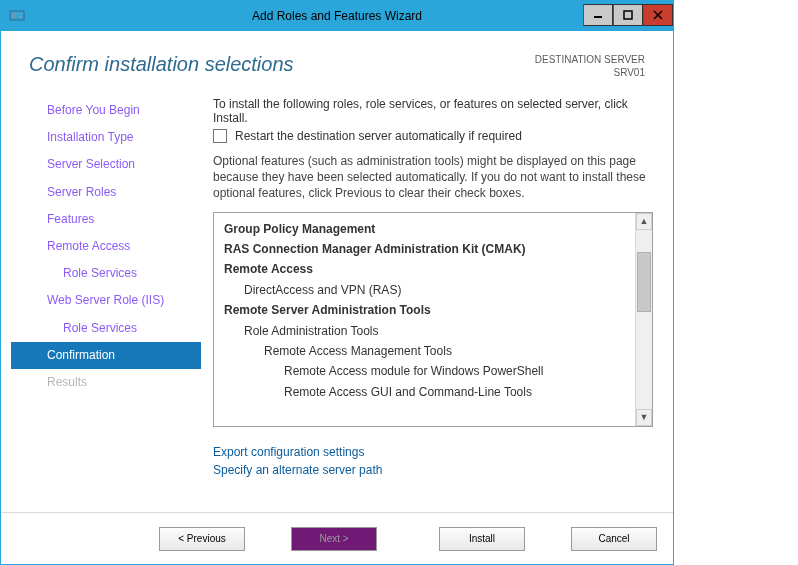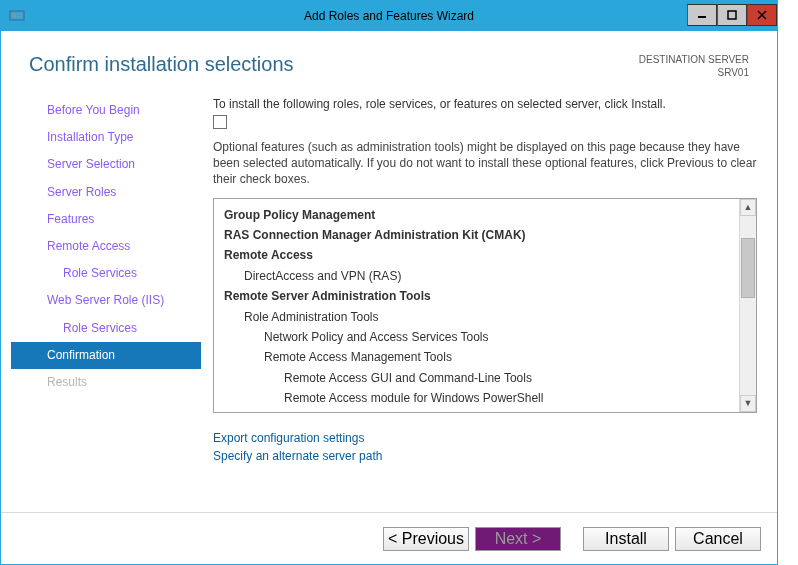--- a/index.html
+++ b/index.html
@@ -1,28 +1,28 @@
 <!DOCTYPE html>
 <html><head>
 <meta charset="utf-8">
 <style>
   * { box-sizing: border-box; margin: 0; padding: 0; }
   body { font-family: "Segoe UI", Tahoma, sans-serif; background: #fff; width: 798px; height: 565px; overflow: hidden; }
-  .window { width: 778px; height: 565px; border: 1px solid #2aa6da; display: flex; flex-direction: column; }
+  .window { width: 674px; height: 565px; border: 1px solid #2aa6da; display: flex; flex-direction: column; }
   .titlebar { height: 30px; background: #2aa6da; display: flex; align-items: center; position: relative; }
   .titlebar-icon { width: 20px; height: 20px; margin-left: 6px; display:flex; align-items:center; justify-content:center; }
   .titlebar-title { position:absolute; left:0; right:0; text-align:center; font-size: 12px; color: #000; pointer-events:none; }
   .titlebar-buttons { margin-left: auto; display: flex; height: 22px; }
   .tbtn { width: 30px; height: 22px; border: 1px solid #333; border-left:1px solid #555; display:flex; align-items:center; justify-content:center; font-size:12px; background:#c9c9c9; margin-top:-1px; }
   .tbtn.min { background:#c9c9c9; }
   .tbtn.max { background:#c9c9c9; }
   .tbtn.close { background:#c83d2e; color:#000; }
   .client { flex:1; background:#fff; display:flex; flex-direction:column; padding: 0; }
   .header { display:flex; justify-content:space-between; padding: 22px 28px 8px 28px; }
-  .page-title { font-size: 20px; font-weight: 300; color: #2f6b8f; }
+  .page-title { font-size: 20px; font-weight: 300; color: #2f6b8f; font-style: italic; }
   .dest { text-align:right; font-size: 10px; color:#5a5a5a; line-height:1.3; }
   .body { flex:1; display:flex; padding: 4px 10px 0 10px; }
   .nav { width: 190px; padding-top: 6px; font-size: 12px; }
   .nav-item { padding: 4px 10px 4px 36px; color:#8b5cf6; cursor:pointer; line-height:1.6; }
   .nav-item.sub { padding-left: 52px; }
   .nav-item.selected { background:#1778b9; color:#fff; }
   .nav-item.disabled { color:#b6b6b6; }
   .main { flex:1; padding: 6px 10px 0 12px; font-size: 12px; color:#333; display:flex; flex-direction:column; }
   .intro { margin-bottom: 4px; }
   .chk-row { display:flex; align-items:center; gap:8px; margin-bottom:10px; }
@@ -34,21 +34,21 @@
   .li1 { padding-left: 20px; }
   .li2 { padding-left: 40px; }
   .li3 { padding-left: 60px; }
   .vscroll { width:17px; background:#efefef; border-left:1px solid #d8d8d8; display:flex; flex-direction:column; }
   .vbtn { height:17px; background:#efefef; display:flex; align-items:center; justify-content:center; font-size:9px; color:#555; border:1px solid #cdcdcd; }
   .vtrack { flex:1; position:relative; }
   .vthumb { position:absolute; left:1px; right:1px; top:22px; height:60px; background:#c8c8c8; border:1px solid #b0b0b0; }
   .links { margin-top:16px; line-height:1.5; }
   .link { color:#0a5b9c; cursor:pointer; display:block; }
   .footer { height:52px; border-top:1px solid #d9d9d9; display:flex; align-items:center; justify-content:flex-end; gap:6px; padding-right:16px; background:#fff; }
-  .btn { width:86px; height:24px; font-size:16px; border:1px solid #9a9a9a; background:linear-gradient(#fcfcfc,#e8e8e8); cursor:pointer; }
+  .btn { width:86px; height:24px; font-size:10px; border:1px solid #9a9a9a; background:linear-gradient(#fcfcfc,#e8e8e8); cursor:pointer;margin-left:40px; }
   .btn:disabled { color:#9a9a9a; background:#701a75; cursor:default; }
   .spacer { width:10px; }
 </style>
 </head>
 <body>
 
 <div class="window">
   <div class="titlebar">
     <span class="titlebar-icon">
       <svg width="16" height="16" viewBox="0 0 16 16">
@@ -100,35 +100,35 @@
           <div class="nav-item">Web Server Role (IIS)</div>
           <div class="nav-item sub">Role Services</div>
           <div class="nav-item selected">Confirmation</div>
           <div class="nav-item disabled">Results</div>
         </div>
 
       <div class="main">
         <div class="intro">To install the following roles, role services, or features on selected server, click Install.</div>
         <div class="chk-row">
           <span class="chk"></span>
+          <span>Restart the destination server automatically if required</span>
         </div>
         <div class="optional">Optional features (such as administration tools) might be displayed on this page because they have been selected automatically. If you do not want to install these optional features, click Previous to clear their check boxes.</div>
 
         <div class="listbox">
           <div class="list-inner" id="list">
               <div class="li0">Group Policy Management</div>
               <div class="li0">RAS Connection Manager Administration Kit (CMAK)</div>
               <div class="li0">Remote Access</div>
               <div class="li1">DirectAccess and VPN (RAS)</div>
               <div class="li0">Remote Server Administration Tools</div>
               <div class="li1">Role Administration Tools</div>
-              <div class="li2">Network Policy and Access Services Tools</div>
               <div class="li2">Remote Access Management Tools</div>
+              <div class="li3">Remote Access module for Windows PowerShell</div>
               <div class="li3">Remote Access GUI and Command-Line Tools</div>
-              <div class="li3">Remote Access module for Windows PowerShell</div>
             </div>
           <div class="vscroll">
             <div class="vbtn">▲</div>
             <div class="vtrack">
                 <div class="vthumb"></div>
               </div>
             <div class="vbtn">▼</div>
           </div>
         </div>
 

